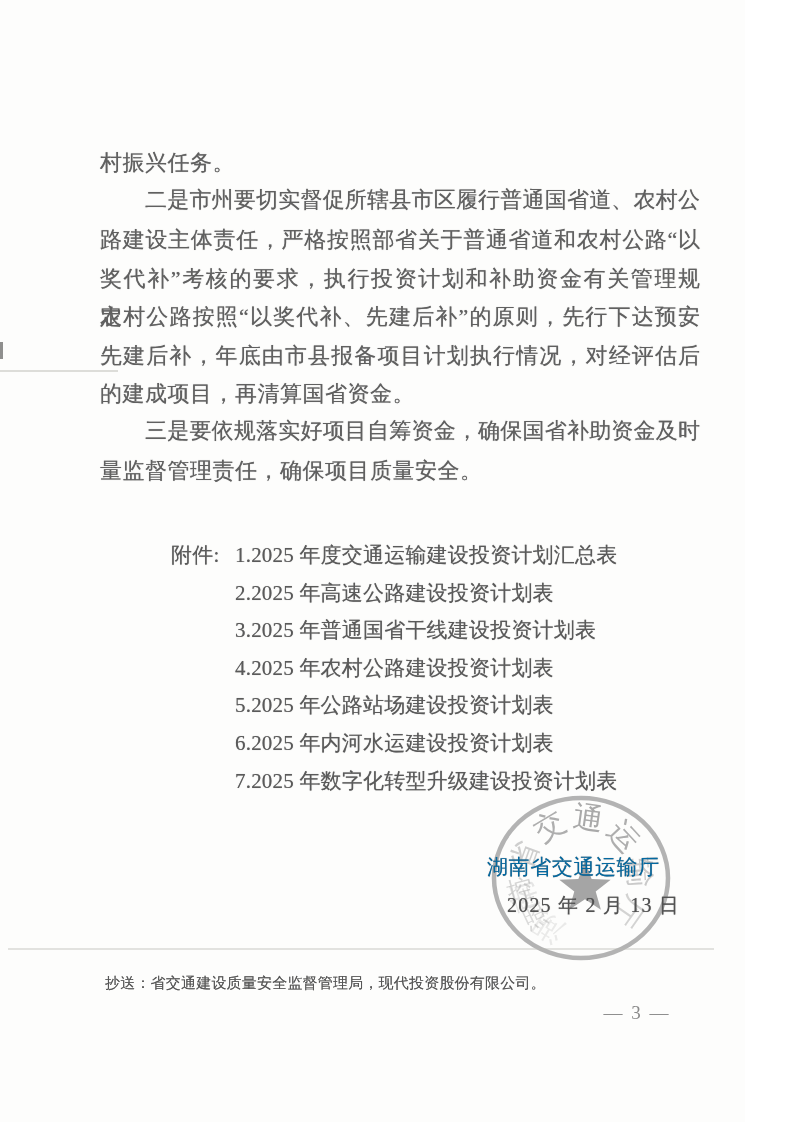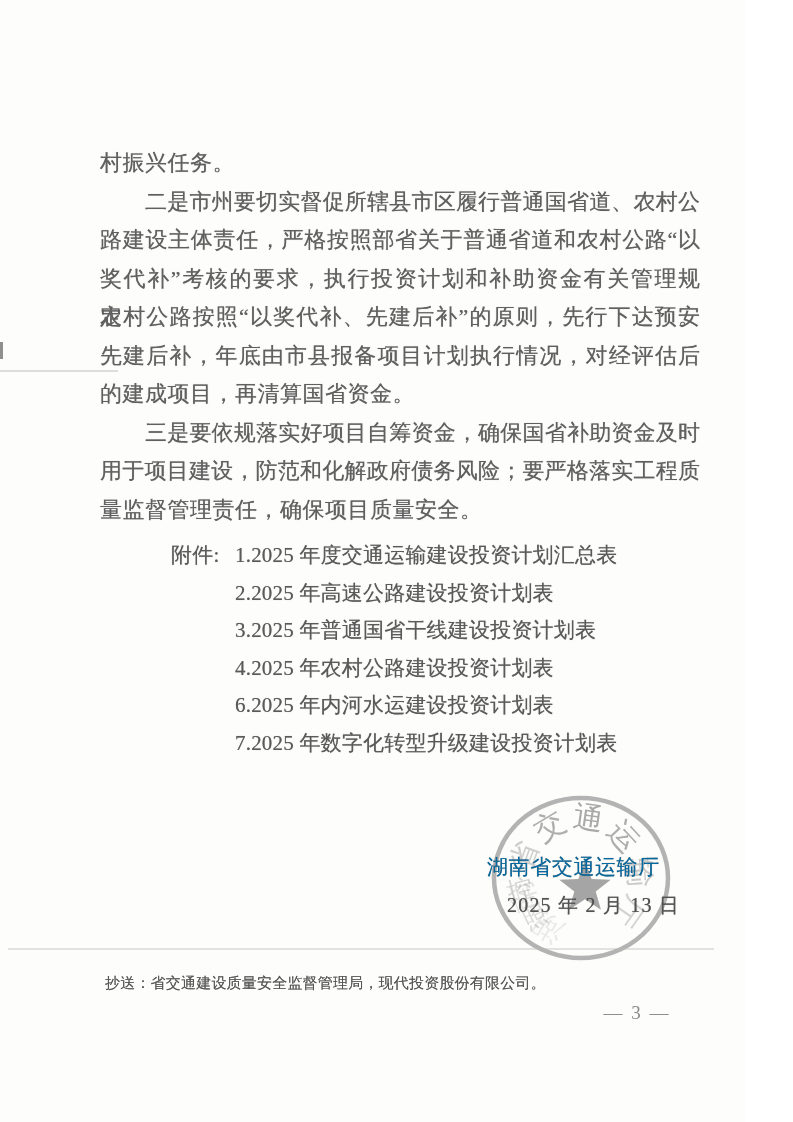--- a/index.html
+++ b/index.html
@@ -32,21 +32,21 @@
     letter-spacing: 0.5px;
     white-space: nowrap;
     text-shadow: 0 0 0.7px rgba(96,96,96,0.75);
   }
   .line.just {
     white-space: normal;
     text-align: justify;
     text-align-last: justify;
     letter-spacing: 0;
   }
-  .line.indent { text-indent: 45px; }
+  .line.indent { text-indent: 45px; font-family: Liberation Mono, monospace; }
   
   .attachments {
     position: absolute;
     left: 143px;
     top: 537px;
     width: 560px;
   }
   .att-row {
     height: 37.6px;
     line-height: 37.6px;
@@ -152,31 +152,31 @@
 
   <div class="body-text">
     <div class="line">村振兴任务。</div>
     <div class="line just indent">二是市州要切实督促所辖县市区履行普通国省道、农村公</div>
     <div class="line just">路建设主体责任，严格按照部省关于普通省道和农村公路“以</div>
     <div class="line just">奖代补”考核的要求，执行投资计划和补助资金有关管理规定。</div>
     <div class="line just">农村公路按照“以奖代补、先建后补”的原则，先行下达预安</div>
     <div class="line just">先建后补，年底由市县报备项目计划执行情况，对经评估后</div>
     <div class="line">的建成项目，再清算国省资金。</div>
     <div class="line just indent">三是要依规落实好项目自筹资金，确保国省补助资金及时</div>
-    <div class="line just">用于项目建设，防范和化解政府债务风险；要严格落实工程质</div>
     <div class="line">量监督管理责任，确保项目质量安全。</div>
   </div>
 
   <div class="attachments">
     <div class="att-row">
       <span class="att-label">附件:</span><span>1.2025 年度交通运输建设投资计划汇总表</span>
     </div>
     <div class="att-row">2.2025 年高速公路建设投资计划表</div>
     <div class="att-row">3.2025 年普通国省干线建设投资计划表</div>
     <div class="att-row">4.2025 年农村公路建设投资计划表</div>
+    <div class="att-row">5.2025 年公路站场建设投资计划表</div>
     <div class="att-row">6.2025 年内河水运建设投资计划表</div>
     <div class="att-row">7.2025 年数字化转型升级建设投资计划表</div>
   </div>
 
   <svg class="seal-svg" width="190" height="172" viewBox="0 0 190 172" aria-hidden="true">
     <g fill="none" stroke="#a6a6a6" stroke-width="4.5" opacity="0.85">
       <ellipse cx="94" cy="86" rx="87" ry="80"></ellipse>
     </g>
     <g font-family="Liberation Serif, serif" font-size="30" fill="#a0a0a0" text-anchor="middle" dominant-baseline="central">
       <text opacity="0.20" transform="translate(61.2,135.9) rotate(-148)">湖</text>

